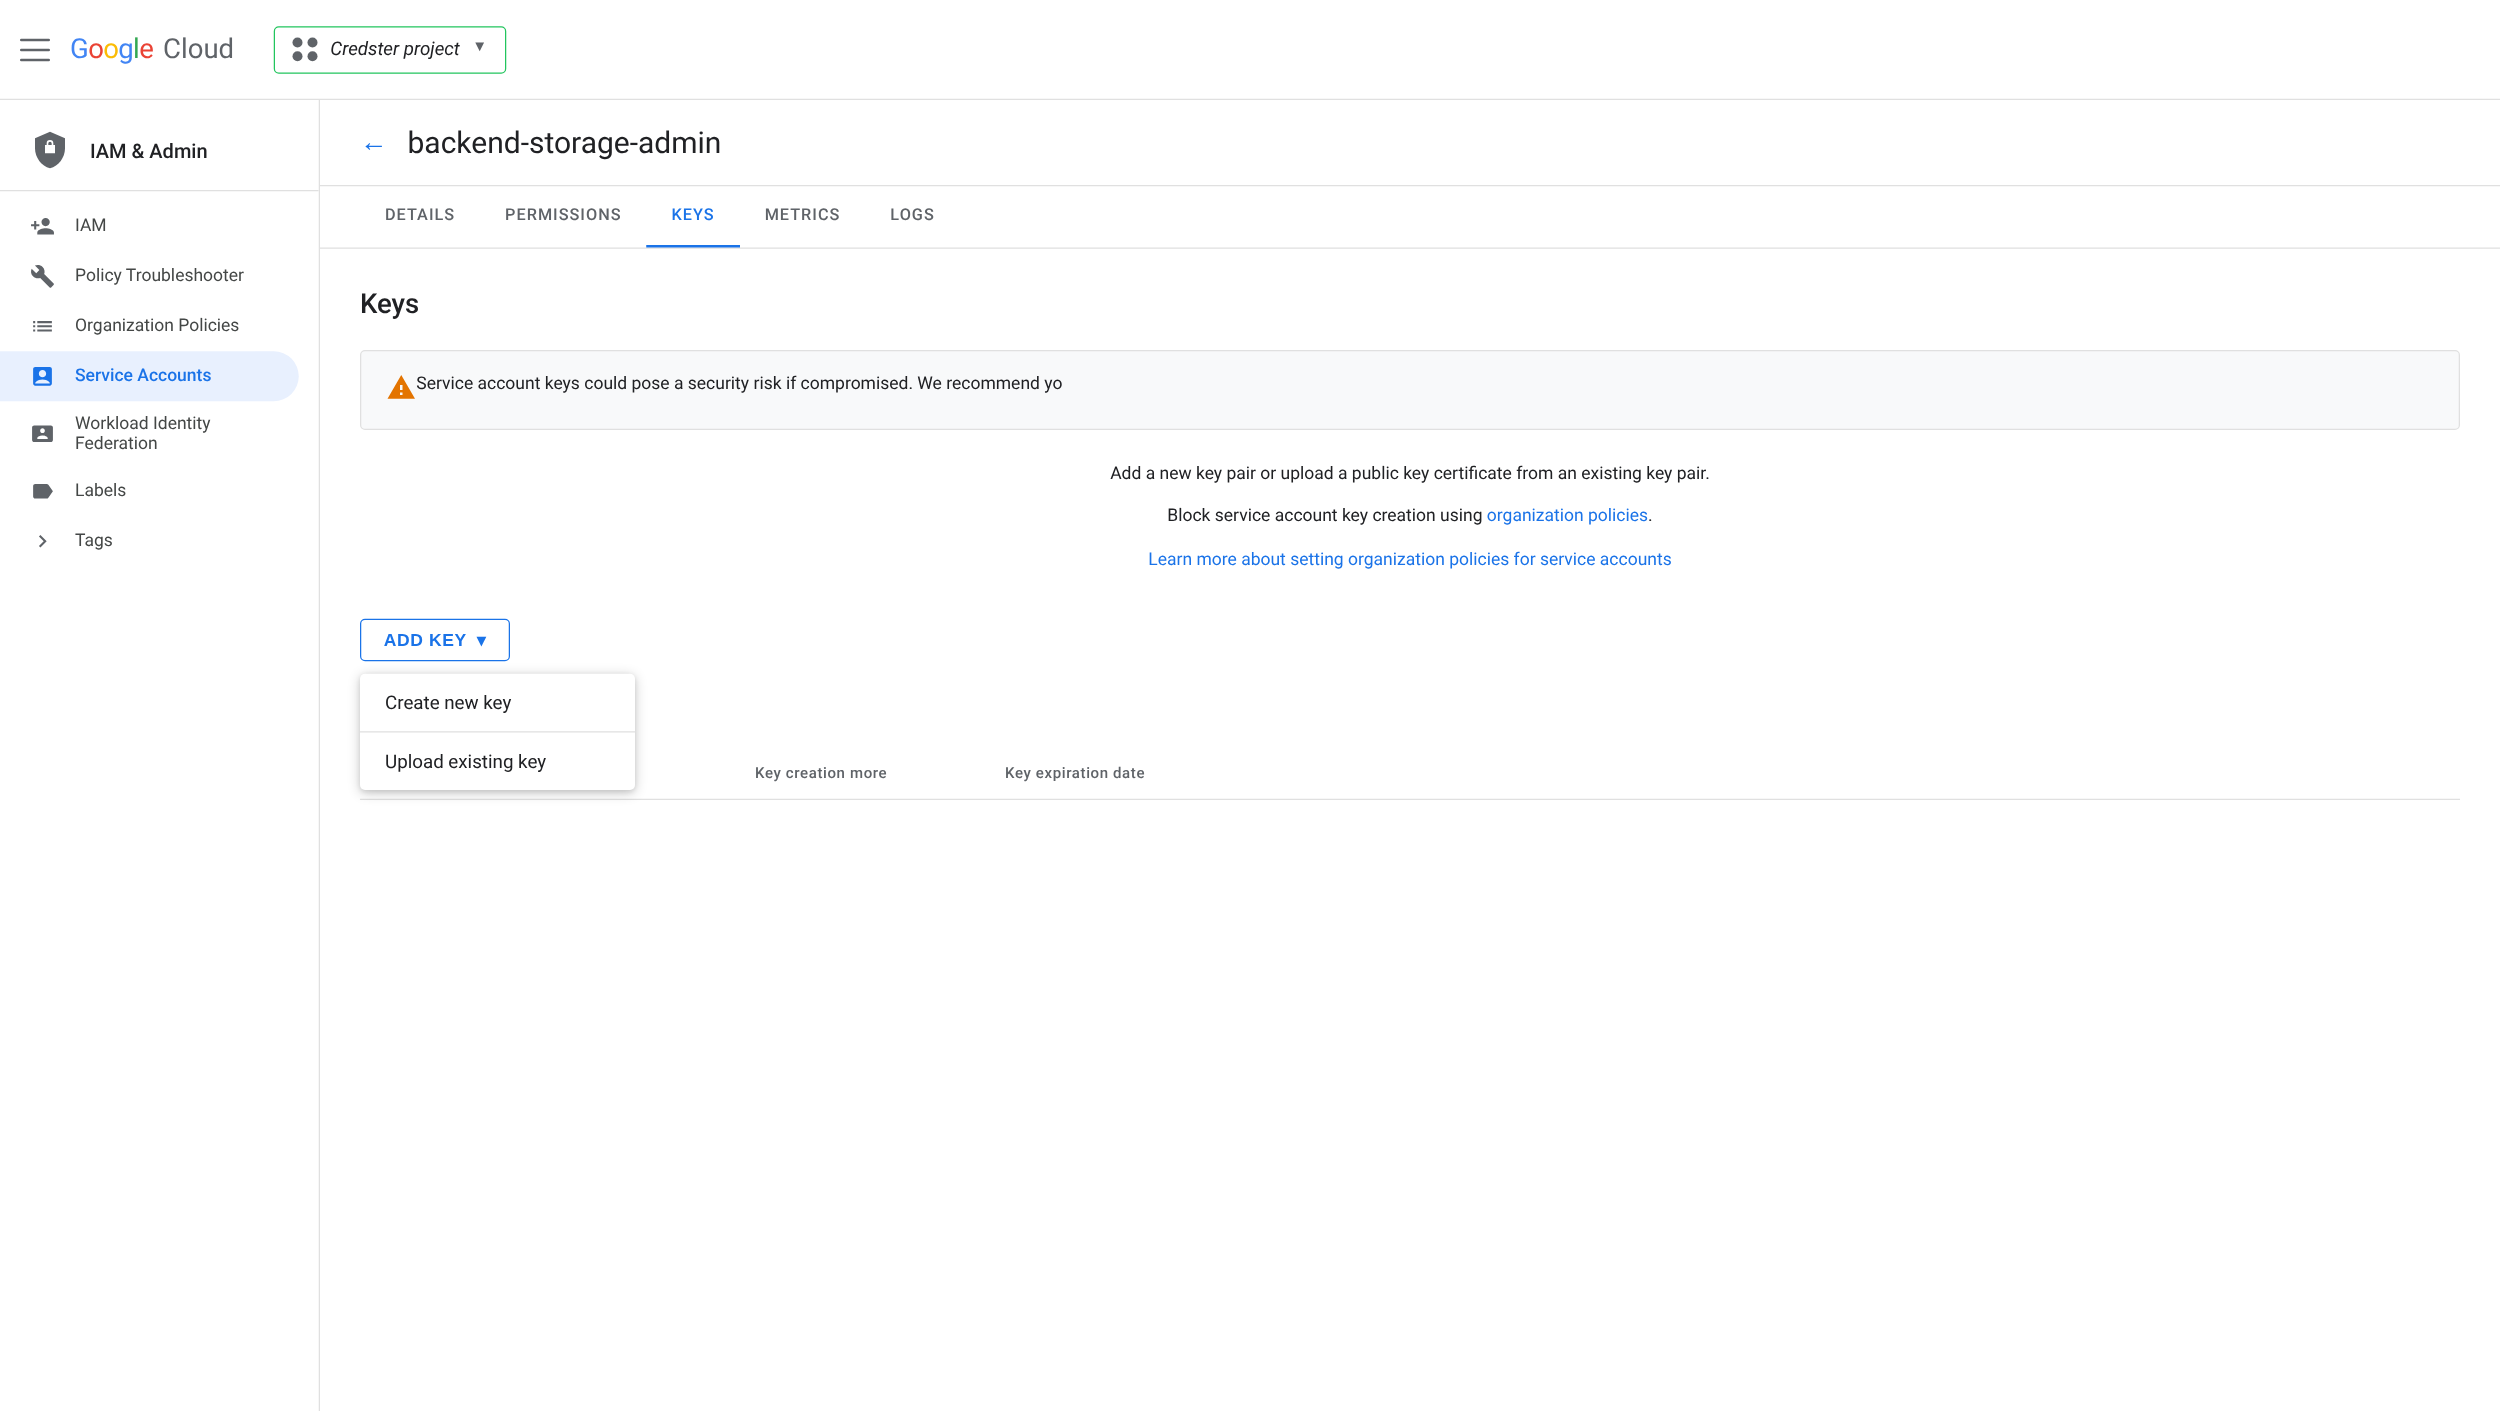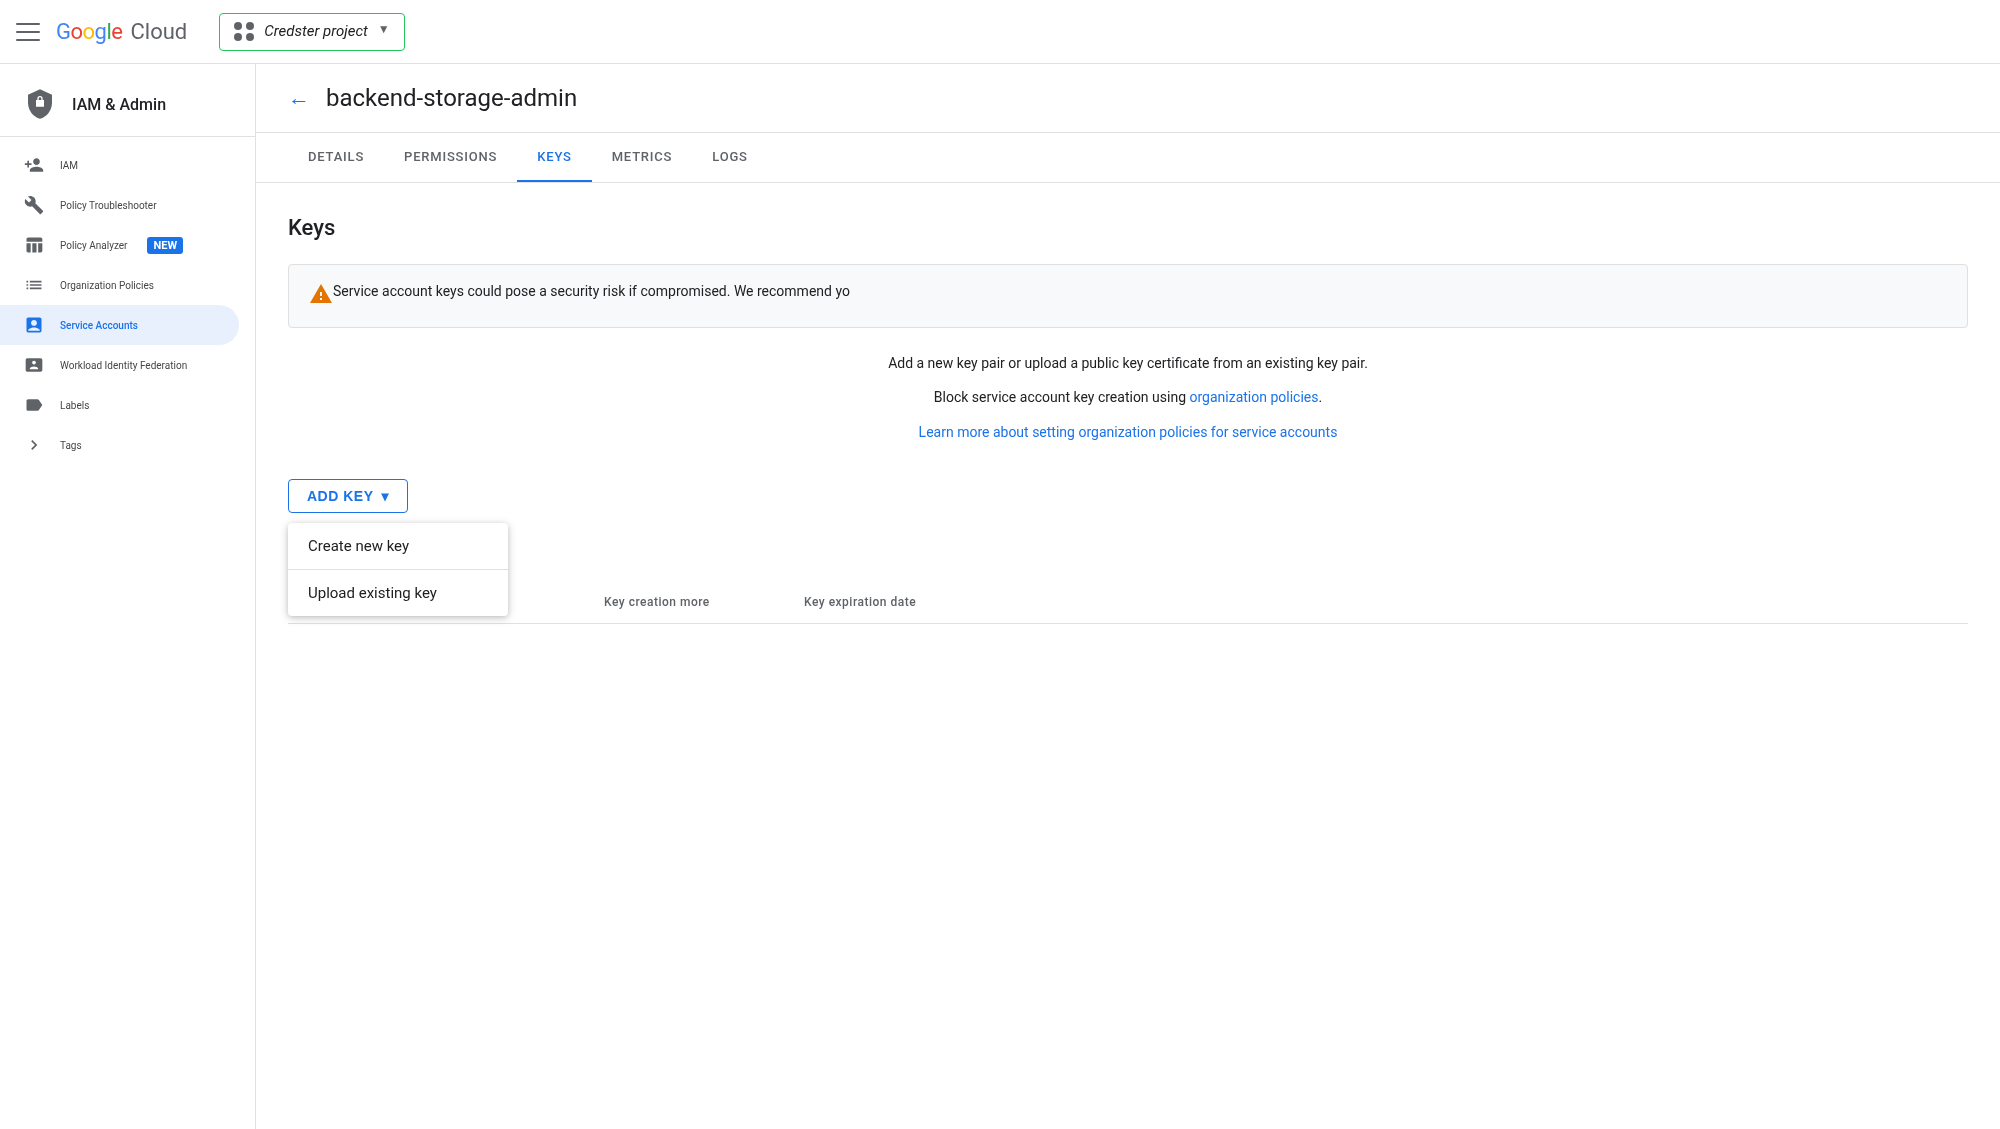--- a/index.html
+++ b/index.html
@@ -2,21 +2,21 @@
 <html><head>
   <meta charset="utf-8">
   <style>
     * { box-sizing: border-box; margin: 0; padding: 0; }
     body { font-family: 'Google Sans', Roboto, Arial, sans-serif; background: #fff; color: #202124; font-size: 14px; }
 
     
     .top-header {
       display: flex;
       align-items: center;
-      height: 64px;
+      height: 80px;
       padding: 0 16px;
       border-bottom: 1px solid #e0e0e0;
       background: #fff;
       position: relative;
       z-index: 10;
     }
     .hamburger-icon {
       width: 24px; height: 24px;
       display: flex; flex-direction: column;
       justify-content: space-between;
@@ -100,21 +100,21 @@
       color: #1a73e8;
     }
     .sidebar-item.active .sidebar-label { color: #1a73e8; font-weight: 500; }
     .sidebar-icon {
       width: 20px; height: 20px;
       display: flex; align-items: center; justify-content: center;
       color: #5f6368;
       font-size: 18px;
     }
     .sidebar-item.active .sidebar-icon { color: #1a73e8; }
-    .sidebar-label { font-size: 10px; color: #444746; }
+    .sidebar-label { font-size: 14px; color: #444746; }
     .badge-new {
       background: #1a73e8;
       color: #fff;
       font-size: 11px;
       font-weight: 700;
       padding: 2px 6px;
       border-radius: 3px;
       margin-left: 4px;
     }
 
@@ -320,29 +320,20 @@
 
     <div class="sidebar-item">
       <span class="sidebar-icon">
         <svg width="20" height="20" viewBox="0 0 24 24" fill="#5f6368">
           <path d="M22.7 19l-9.1-9.1c.9-2.3.4-5-1.5-6.9-2-2-5-2.4-7.4-1.3L9 6 6 9 1.6 4.7C.4 7.1.9 10.1 2.9 12.1c1.9 1.9 4.6 2.4 6.9 1.5l9.1 9.1c.4.4 1 .4 1.4 0l2.3-2.3c.5-.4.5-1.1.1-1.4z"></path>
         </svg>
       </span>
       <span class="sidebar-label">Policy Troubleshooter</span>
     </div>
 
-    <div class="sidebar-item">
-      <span class="sidebar-icon">
-        <svg width="20" height="20" viewBox="0 0 24 24" fill="#5f6368">
-          <path d="M10 10.02h5V21h-5zM17 21h3c1.1 0 2-.9 2-2v-9h-5v11zm3-18H5c-1.1 0-2 .9-2 2v3h19V5c0-1.1-.9-2-2-2zM3 19c0 1.1.9 2 2 2h3V10H3v9z"></path>
-        </svg>
-      </span>
-      <span class="sidebar-label">Policy Analyzer</span>
-      <span class="badge-new">NEW</span>
-    </div>
 
     <div class="sidebar-item">
       <span class="sidebar-icon">
         <svg width="20" height="20" viewBox="0 0 24 24" fill="#5f6368">
           <path d="M3 13h2v-2H3v2zm0 4h2v-2H3v2zm0-8h2V7H3v2zm4 4h14v-2H7v2zm0 4h14v-2H7v2zM7 7v2h14V7H7z"></path>
         </svg>
       </span>
       <span class="sidebar-label">Organization Policies</span>
     </div>
 

